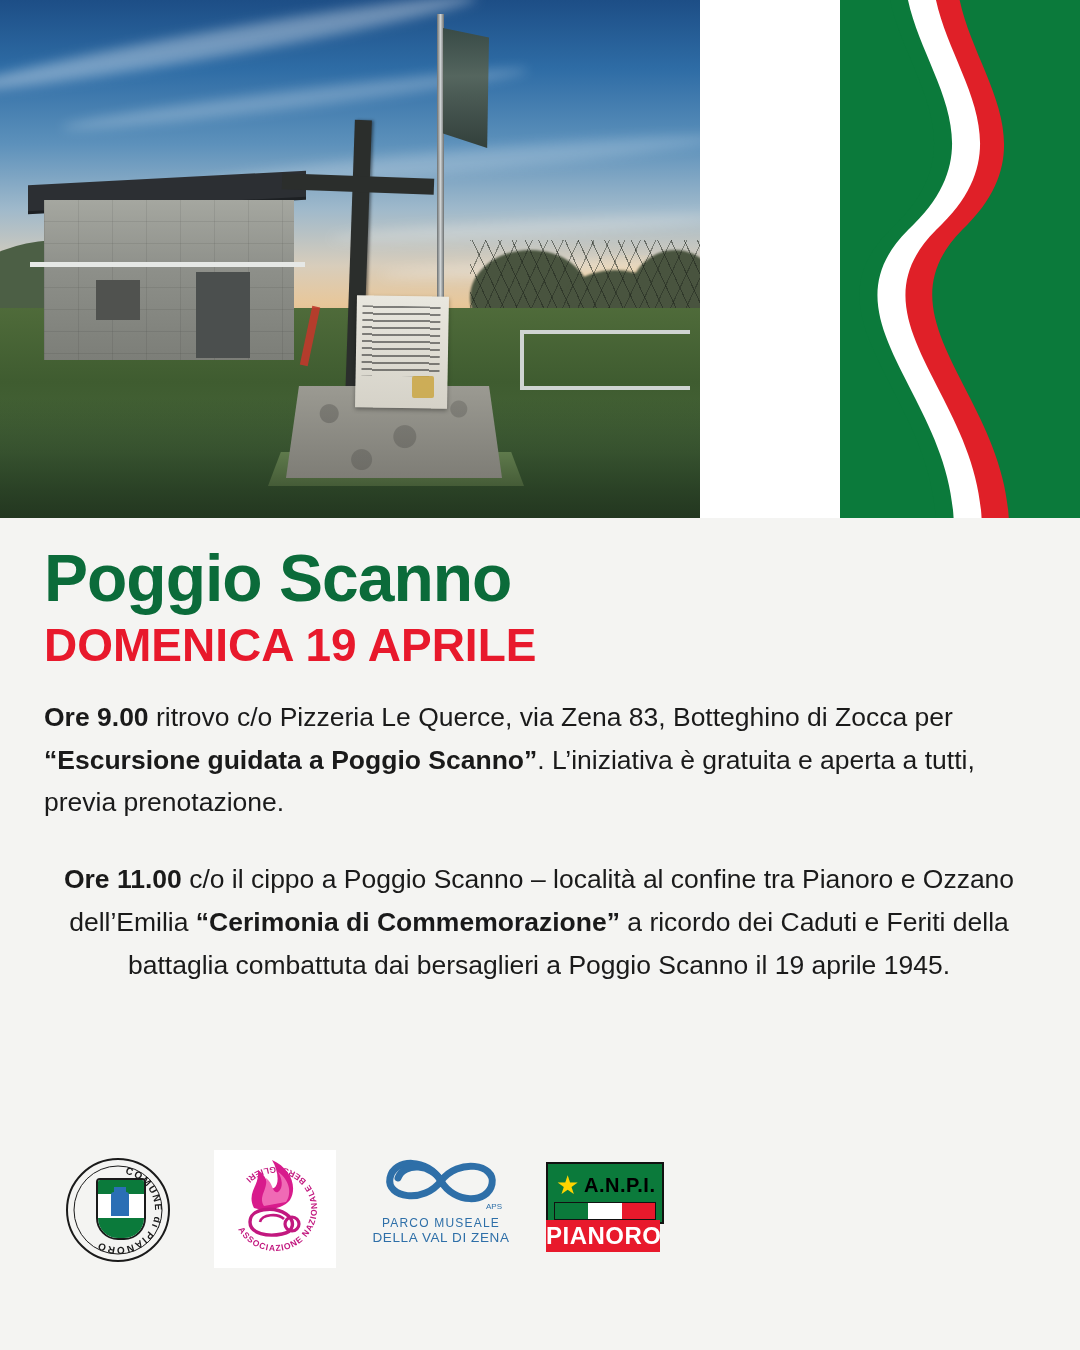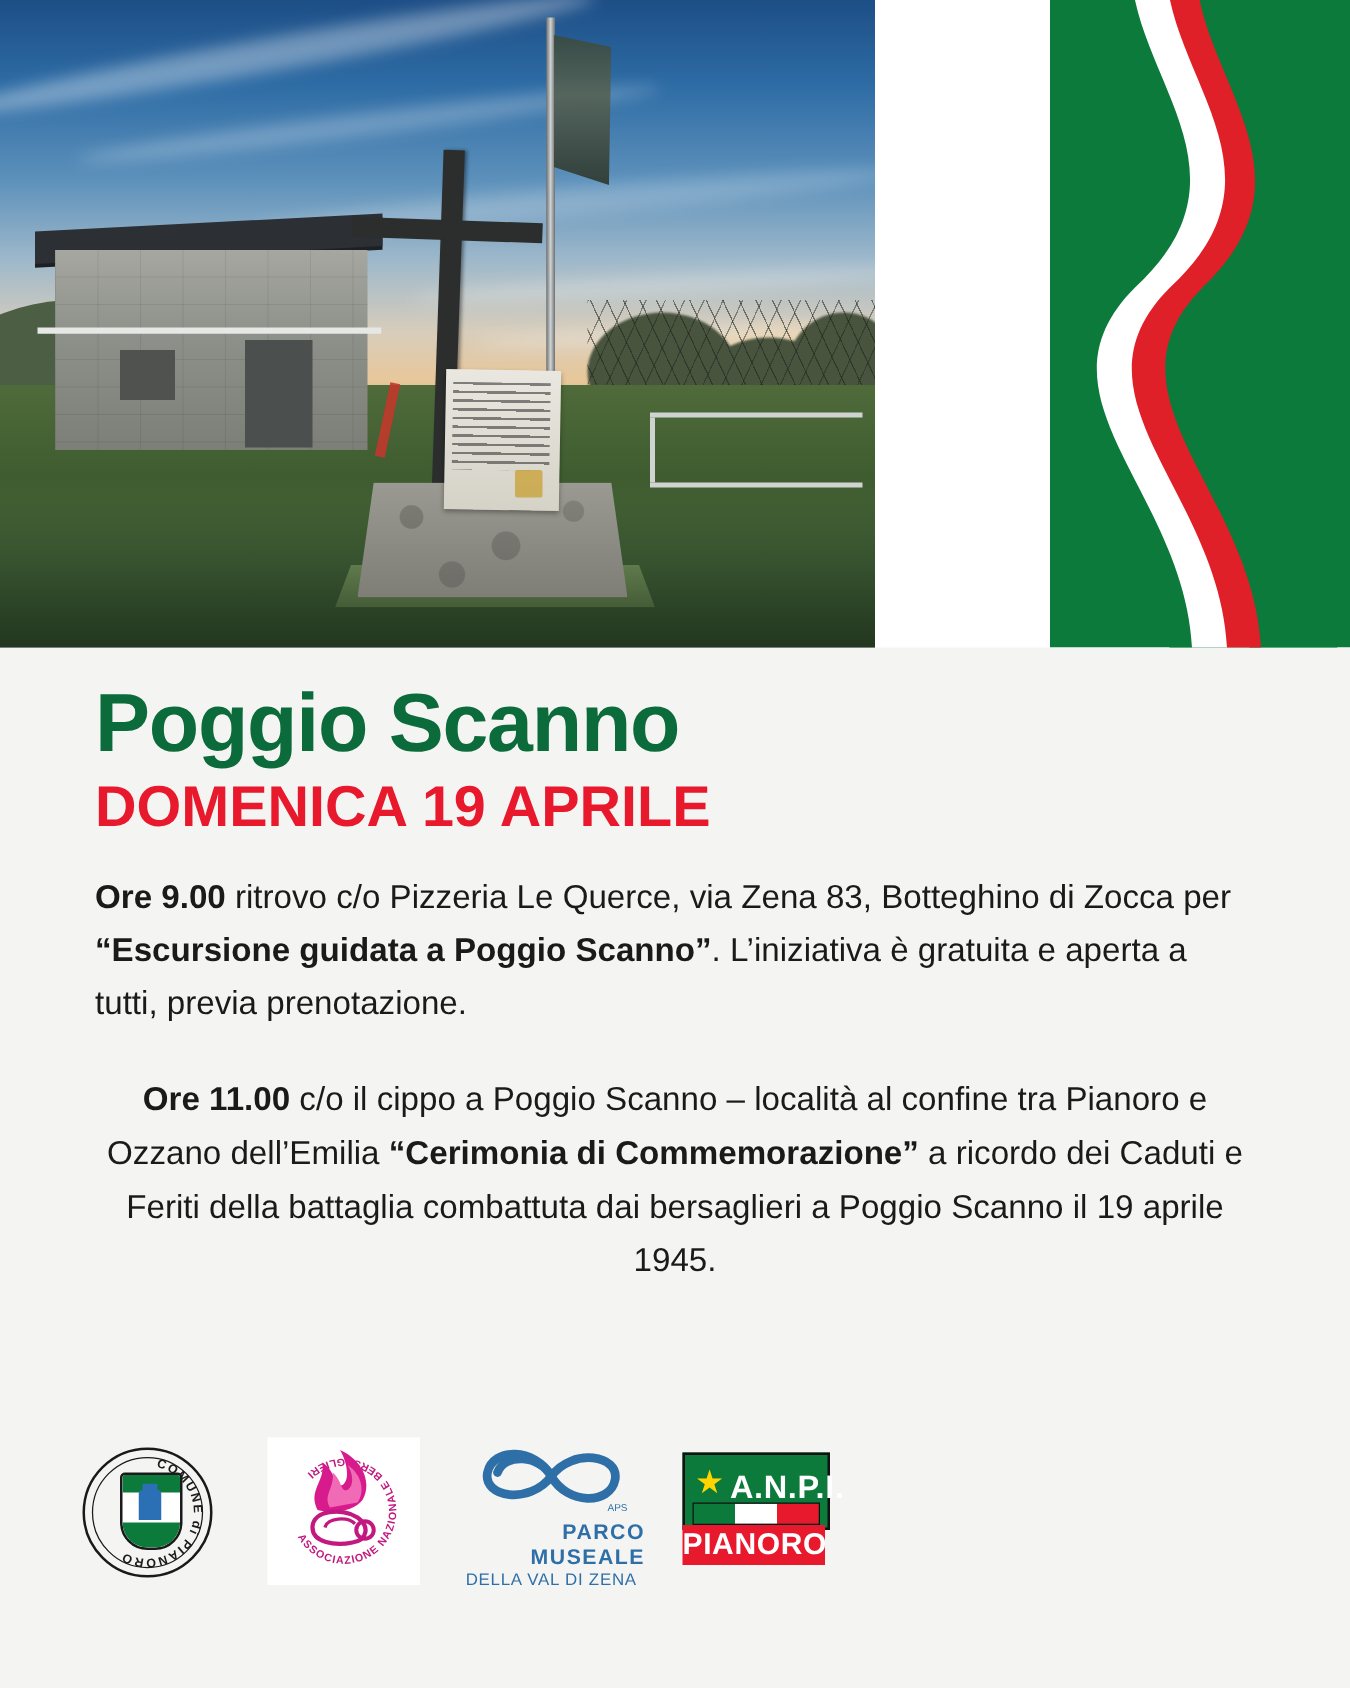--- a/index.html
+++ b/index.html
@@ -205,21 +205,21 @@
     width: 300px; height: 700px;
     left: 70px; top: -90px;
   }
 
   
   .content {
     position: absolute;
     left: 0; top: 518px;
     width: 1080px;
     height: 560px;
-    padding: 0 76px;
+    padding: 0 44px;
     box-sizing: border-box;
   }
   .title {
     font-size: 66px;
     font-weight: 800;
     color: #0b6b3a;
     letter-spacing: -1px;
     margin: 26px 0 0 0;
     line-height: 1.05;
   }
@@ -280,35 +280,35 @@
   .anb-ring {
     position:absolute; left: 6px; top: 4px; width: 110px; height: 110px;
   }
   .anb-horn {
     position:absolute; left: 32px; top: 52px; width: 58px; height: 40px;
   }
 
   
   .logo-parco { width: 150px; height: 118px; position:relative; }
   .parco-text { position:absolute; left:0; top: 66px; width: 150px; text-align:center; }
-  .parco-l1 { font-size: 17px; letter-spacing: 1.2px; color:#2e6fa8; font-weight:700;text-align:right; }
+  .parco-l1 { font-size: 12px; letter-spacing: 1.2px; color:#2e6fa8; font-weight:400; }
   .parco-l2 { font-size: 13.5px; letter-spacing: .6px; color:#2e6fa8; font-weight:400; }
   .parco-aps { position:absolute; left: 96px; top: 52px; font-size: 8px; color:#2e6fa8;margin-left:24px; }
 
   
   .logo-anpi { width: 114px; height: 118px; position:relative; }
   .anpi-box {
     position:absolute; left: 0; top: 12px; width: 114px; height: 58px;
     background:#0b7a3b; border: 2px solid #111;
   }
   .anpi-star {
     position:absolute; left: 8px; top: 8px; color:#ffd400; font-size: 26px; line-height: 1;
   }
   .anpi-name {
-    position:absolute; left: 36px; top: 10px; color:#ffffff; font-size: 26px; font-weight:800; letter-spacing:.5px;
+    position:absolute; left: 36px; top: 10px; color:#000000; font-size: 20px; font-weight:800; letter-spacing:.5px;
   }
   .anpi-tricolore {
     position:absolute; left: 6px; top: 38px; width: 100px; height: 16px;
     background: linear-gradient(90deg,#0b7a3b 0 33.3%, #ffffff 33.3% 66.6%, #e8192c 66.6% 100%);
     border:1px solid #111;
   }
   .anpi-sub {
     position:absolute; left: 0; top: 70px; width: 114px; text-align:center;
     background:#e8192c; color:#fff; font-size: 24px; font-weight:800; padding: 2px 0; letter-spacing:.5px;
   }

